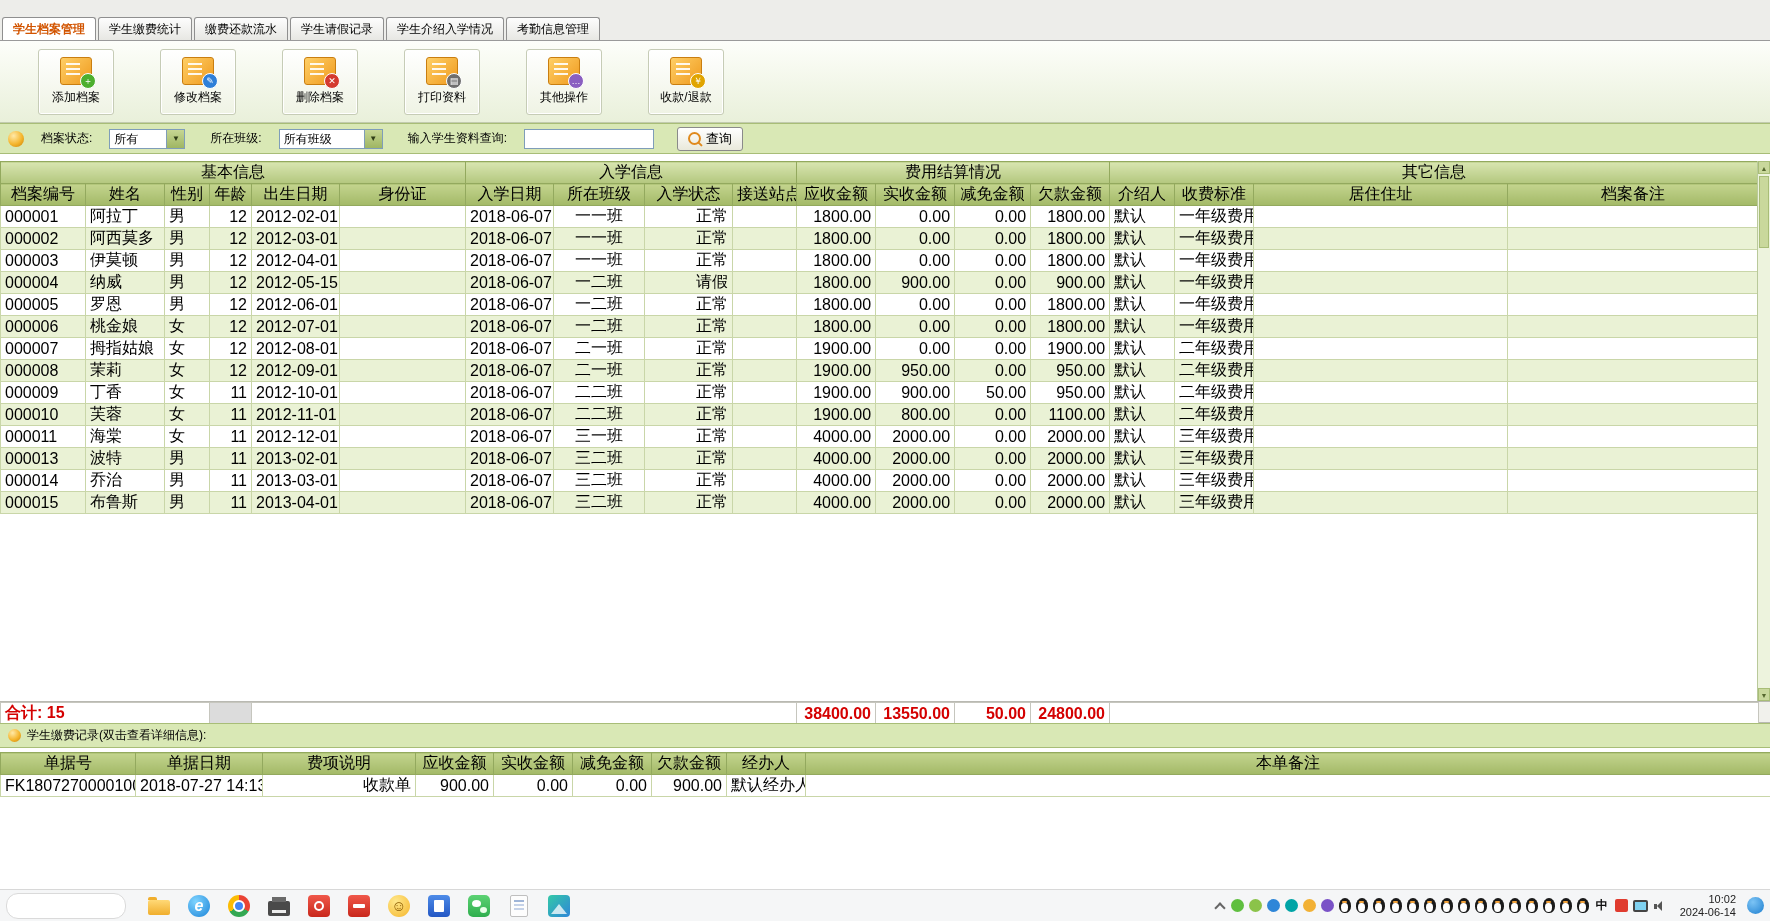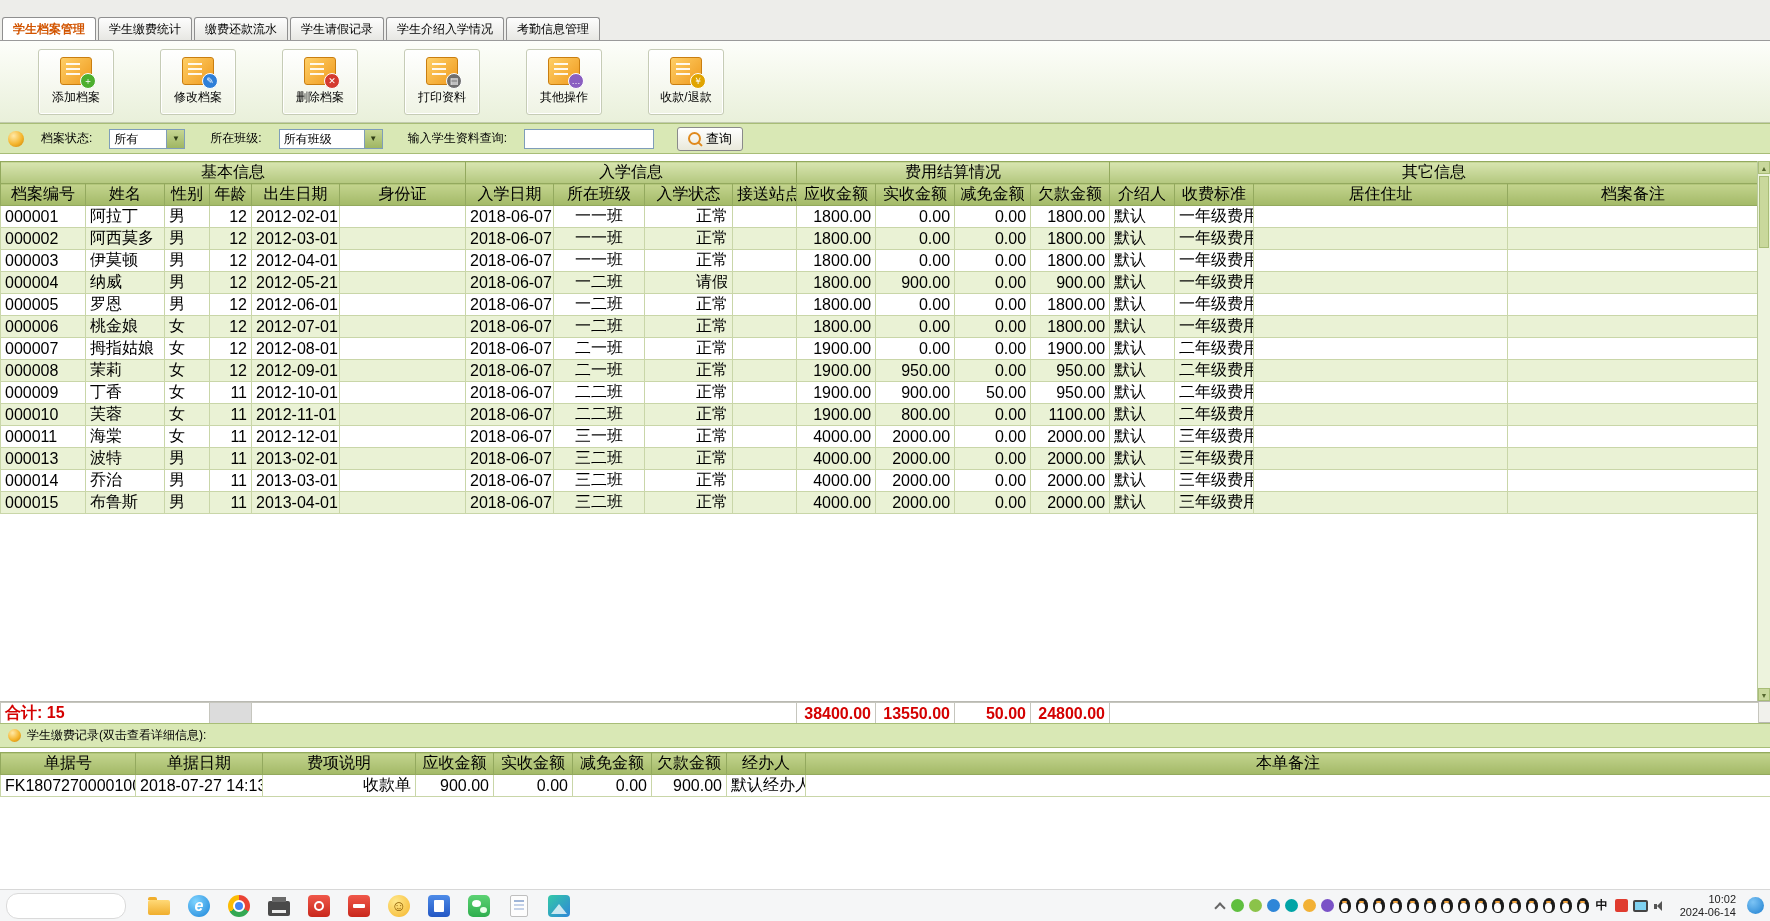--- a/index.html
+++ b/index.html
@@ -318,21 +318,21 @@
             <td class="al">默认</td>
             <td class="al">一年级费用</td>
             <td class="al"></td>
             <td class="al"></td>
           </tr>
           <tr>
             <td class="al">000004</td>
             <td class="al">纳威</td>
             <td class="al">男</td>
             <td class="ar">12</td>
-            <td class="al">2012-05-21</td>
+            <td class="al">2012-05-15</td>
             <td class="al"></td>
             <td class="al">2018-06-07</td>
             <td class="ac">一二班</td>
             <td class="ar">请假</td>
             <td class="al"></td>
             <td class="ar">1800.00</td>
             <td class="ar">900.00</td>
             <td class="ar">0.00</td>
             <td class="ar">900.00</td>
             <td class="al">默认</td>

